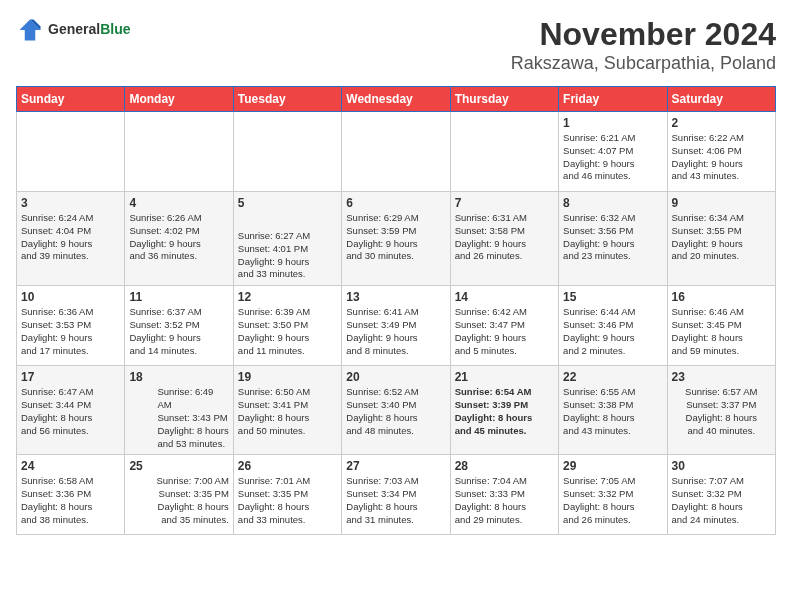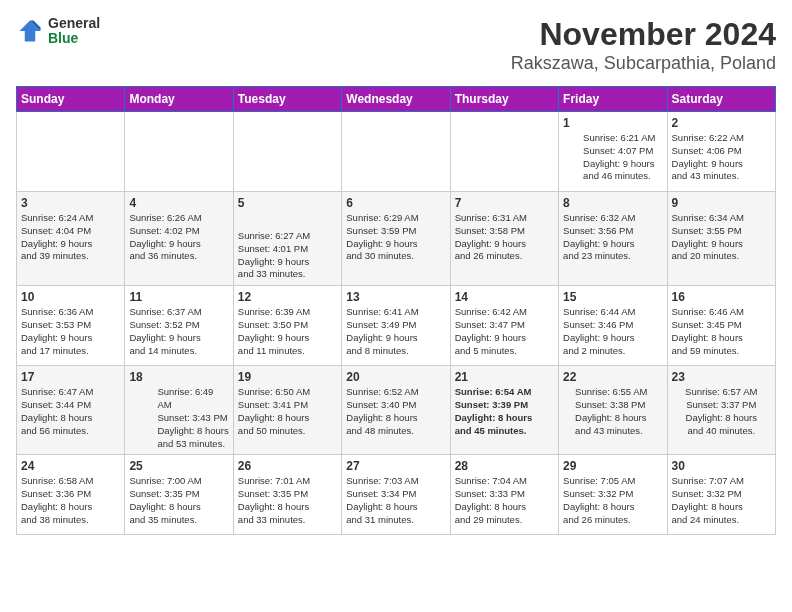--- a/index.html
+++ b/index.html
@@ -16,21 +16,21 @@
       justify-content: space-between;
       margin-bottom: 12px;
     }
     .logo {
       display: flex;
       align-items: center;
       gap: 4px;
     }
     .logo-text {
       display: flex;
-      flex-direction: column;
+      flex-direction: row;
       line-height: 1.1;
     }
     .logo-general {
       font-size: 14px;
       font-weight: bold;
       color: #333;
     }
     .logo-blue {
       font-size: 14px;
       font-weight: bold;
@@ -51,21 +51,21 @@
     .location {
       font-size: 18px;
       color: #555;
     }
     table {
       width: 100%;
       border-collapse: collapse;
       table-layout: fixed;
     }
     thead tr th {
-      background-color: #a21caf;
+      background-color: #ef4444;
       color: #fff;
       font-size: 12px;
       font-weight: bold;
       padding: 5px 4px;
       text-align: left;
       border: 1px solid #2a6bc5;
     }
     tbody tr td {
       border: 1px solid #ccc;
       vertical-align: top;
@@ -128,21 +128,21 @@
   </thead>
   <tbody id="calendar-body">
   <tr>
         <td class="empty-cell"></td>
         <td class="empty-cell"></td>
         <td class="empty-cell"></td>
         <td class="empty-cell"></td>
         <td class="empty-cell"></td>
         <td>
           <span class="day-number">1</span>
-          <div class="day-info" style="white-space: pre-line; margin-left: 20px;">Sunrise: 6:21 AM
+          <div class="day-info" style="white-space: pre-line;">Sunrise: 6:21 AM
 Sunset: 4:07 PM
 Daylight: 9 hours
 and 46 minutes.</div>
         </td>
         <td>
           <span class="day-number">2</span>
           <div class="day-info" style="white-space: pre-line;">Sunrise: 6:22 AM
 Sunset: 4:06 PM
 Daylight: 9 hours
 and 43 minutes.</div>
@@ -281,21 +281,21 @@
         </td>
         <td>
           <span class="day-number">21</span>
           <div class="day-info" style="white-space: pre-line; font-weight: bold;">Sunrise: 6:54 AM
 Sunset: 3:39 PM
 Daylight: 8 hours
 and 45 minutes.</div>
         </td>
         <td>
           <span class="day-number">22</span>
-          <div class="day-info" style="white-space: pre-line; margin-left: 12px;">Sunrise: 6:55 AM
+          <div class="day-info" style="white-space: pre-line;">Sunrise: 6:55 AM
 Sunset: 3:38 PM
 Daylight: 8 hours
 and 43 minutes.</div>
         </td>
         <td>
           <span class="day-number">23</span>
           <div class="day-info" style="white-space: pre-line; text-align: center;">Sunrise: 6:57 AM
 Sunset: 3:37 PM
 Daylight: 8 hours
 and 40 minutes.</div>
@@ -304,21 +304,21 @@
       <tr>
         <td>
           <span class="day-number">24</span>
           <div class="day-info" style="white-space: pre-line;">Sunrise: 6:58 AM
 Sunset: 3:36 PM
 Daylight: 8 hours
 and 38 minutes.</div>
         </td>
         <td>
           <span class="day-number">25</span>
-          <div class="day-info" style="white-space: pre-line;">Sunrise: 7:00 AM
+          <div class="day-info" style="white-space: pre-line; text-align: right;">Sunrise: 7:00 AM
 Sunset: 3:35 PM
 Daylight: 8 hours
 and 35 minutes.</div>
         </td>
         <td>
           <span class="day-number">26</span>
           <div class="day-info" style="white-space: pre-line;">Sunrise: 7:01 AM
 Sunset: 3:35 PM
 Daylight: 8 hours
 and 33 minutes.</div>

